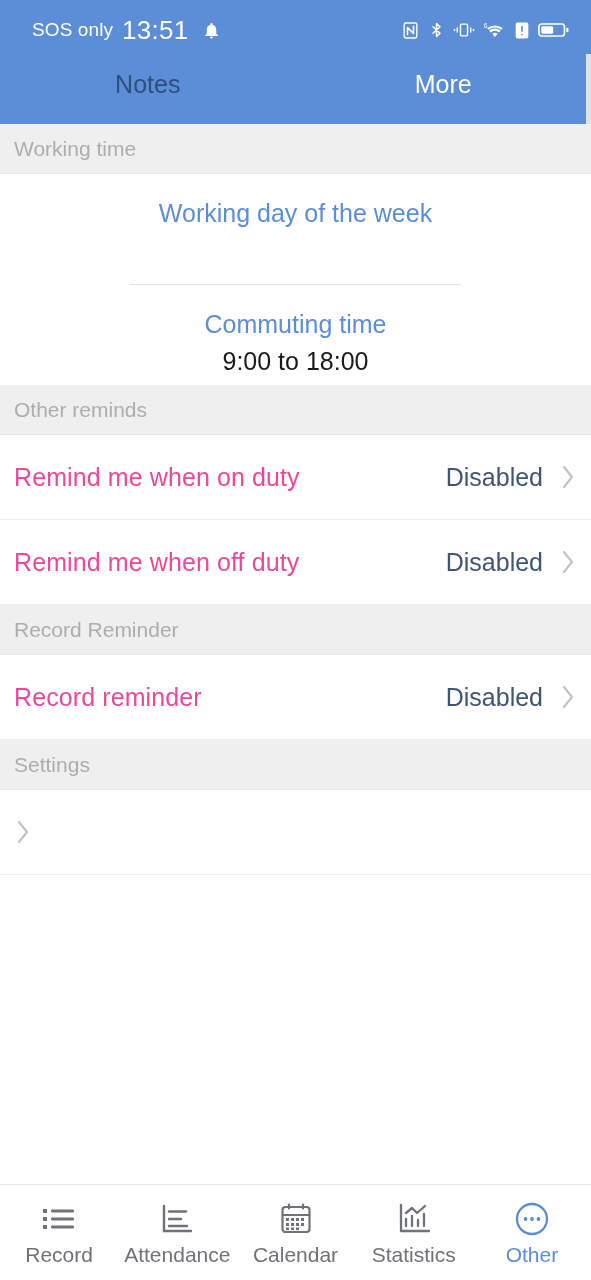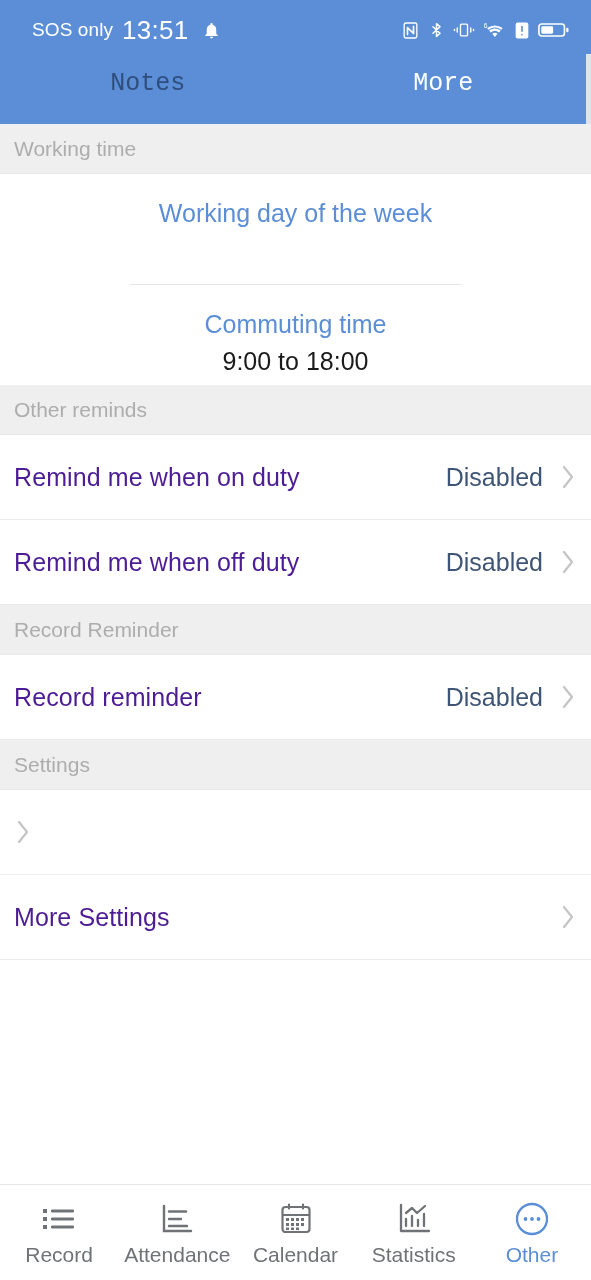--- a/index.html
+++ b/index.html
@@ -62,21 +62,20 @@
     display: flex;
     align-items: flex-start;
     padding-top: 4px;
   }
   .tab {
     flex: 1 1 50%;
     text-align: center;
     font-size: 25px;
     line-height: 40px;
     font-weight: 400;
-    font-family: Liberation Mono, monospace;
   }
   .tab.inactive { color: #2f4e7e; }
   .tab.active { color: #ffffff; }
 
   
   .header-scroll {
     position: absolute;
     right: 0;
     top: 54px;
     width: 5px;
@@ -139,21 +138,21 @@
     height: 85px;
     background: #ffffff;
     display: flex;
     align-items: center;
     padding: 0 14px 0 14px;
     border-bottom: 1px solid #ececec;
   }
   .row-label {
     flex: 1 1 auto;
     font-size: 25px;
-    color: #4c1d95;
+    color: #ec4899;
     letter-spacing: 0.1px;
   }
   .row-value {
     font-size: 25px;
     color: #3f5576;
     margin-right: 16px;
   }
   .chev {
     width: 18px;
     height: 30px;
@@ -317,28 +316,20 @@
     <div class="section-head">Settings</div>
 
     <div class="row">
       <span class="chev">
         <svg width="16" height="26" viewBox="0 0 16 26" fill="none" stroke="#c4c4c4" stroke-width="2.2" stroke-linecap="round" stroke-linejoin="round">
             <path d="M4 3l8 10-8 10"></path>
           </svg>
       </span>
     </div>
 
-    <div class="row">
-      <span class="row-label">More Settings</span>
-      <span class="chev">
-        <svg width="16" height="26" viewBox="0 0 16 26" fill="none" stroke="#c4c4c4" stroke-width="2.2" stroke-linecap="round" stroke-linejoin="round">
-            <path d="M4 3l8 10-8 10"></path>
-          </svg>
-      </span>
-    </div>
 
     <div class="filler"></div>
   </div>
 
   <div class="bottomnav">
 
     <div class="navitem">
       <span class="navicon">
         <svg width="36" height="32" viewBox="0 0 36 32" fill="#6f7276">
           <rect x="2" y="6" width="4" height="4"></rect>

